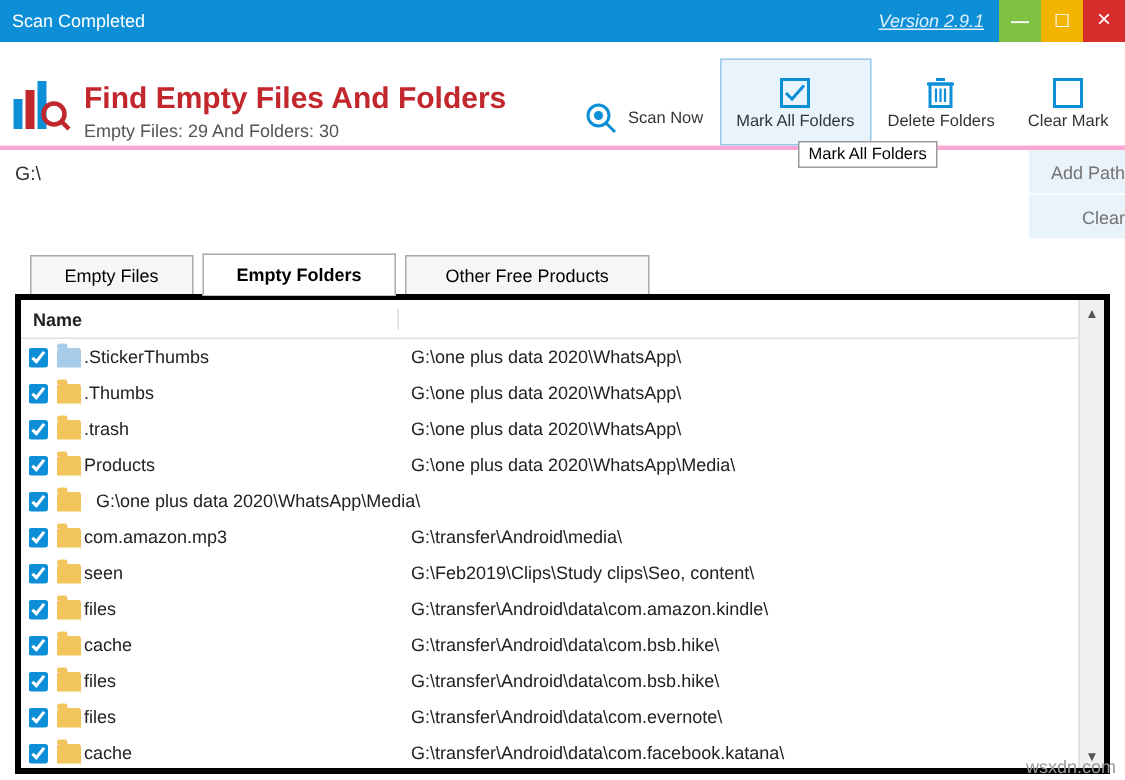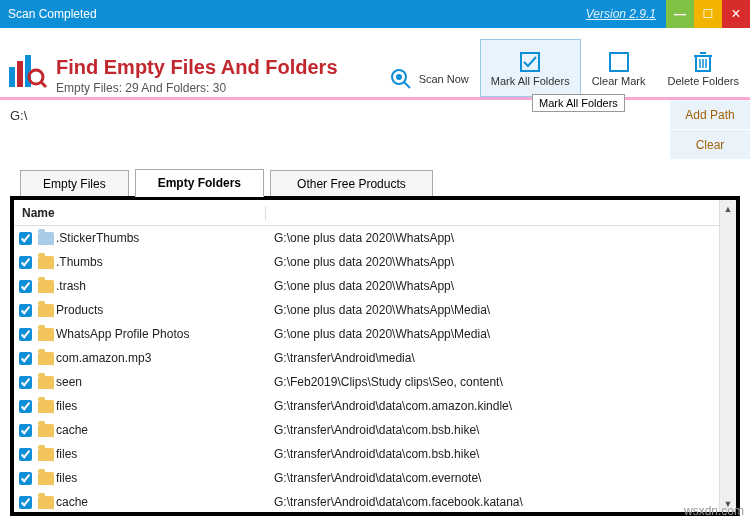--- a/index.html
+++ b/index.html
@@ -24,21 +24,21 @@
 .tbtn { display: flex; flex-direction: column; align-items: center; justify-content: center; padding: 4px 10px; min-width: 70px; height: 58px; font-size: 11px; color: #333; cursor: pointer; border: 1px solid transparent; }
 .tbtn .ic { height: 26px; display: flex; align-items: center; justify-content: center; color: #0d8fd8; }
 .tbtn.highlight { background: #e8f3fb; border: 1px solid #99c9e8; }
 .scannow { flex-direction: row; gap: 6px; height: auto; margin-top: 14px; min-width: auto; }
 
 .tooltip { position: absolute; top: 66px; left: 532px; background: #fff; border: 1px solid #999; padding: 2px 6px; font-size: 11px; z-index: 50; }
 
 .midrow { display: flex; }
 .pathbar { flex: 1; padding: 8px 10px; font-size: 13px; color: #333; }
 .sidebtns { display: flex; flex-direction: column; }
-.sidebtn { width: 80px; height: 30px; background: #eaf3fa; display: flex; align-items: center; justify-content: center; font-size: 12px; color: #a16207; border-bottom: 1px solid #fff; }
+.sidebtn { width: 64px; height: 30px; background: #eaf3fa; display: flex; align-items: center; justify-content: flex-end; font-size: 12px; color: #737373; border-bottom: 1px solid #fff; }
 
 .tabs { display: flex; align-items: flex-end; padding: 8px 10px 0 20px; gap: 6px; }
 .tab { padding: 6px 22px; border: 1px solid #aaa; background: #f6f6f6; font-size: 12px; border-bottom: none; position: relative; top: 1px; }
 .tab.active { background: #fff; font-weight: bold; border-bottom: 1px solid #fff; z-index: 2; }
 .tab.other { padding: 6px 26px; }
 
 .tablewrap { margin: 0 10px 10px 10px; border: 4px solid #000000; height: 320px; position: relative; display: flex; }
 .tablecontent { flex: 1; overflow: hidden; }
 .thead { display: flex; background: #fff; border-bottom: 1px solid #ddd; height: 26px; align-items: center; font-size: 12px; color: #222; font-weight: 600; }
 .thead .cname { width: 252px; padding-left: 8px; border-right: 1px solid #ddd; }
@@ -105,39 +105,39 @@
       <svg width="22" height="22" viewBox="0 0 22 22">
           <rect x="2" y="2" width="18" height="18" fill="none" stroke="#0d8fd8" stroke-width="2"></rect>
           <path d="M5 11 L9 15 L17 6" fill="none" stroke="#0d8fd8" stroke-width="2"></path>
         </svg>
     </span>
     <span>Mark All Folders</span>
   </div>
 
   <div class="tbtn">
     <span class="ic">
-      <svg width="22" height="22" viewBox="0 0 22 22">
-          <rect x="2" y="2" width="18" height="18" fill="none" stroke="#0d8fd8" stroke-width="2"></rect>
-        </svg>
-    </span>
-    <span>Clear Mark</span>
-  </div>
-
-  <div class="tbtn">
-    <span class="ic">
       <svg width="20" height="22" viewBox="0 0 20 22">
           <rect x="3" y="5" width="14" height="15" fill="none" stroke="#0d8fd8" stroke-width="2"></rect>
           <line x1="1" y1="5" x2="19" y2="5" stroke="#0d8fd8" stroke-width="2"></line>
           <line x1="7" y1="2" x2="13" y2="2" stroke="#0d8fd8" stroke-width="2"></line>
           <line x1="7" y1="8" x2="7" y2="17" stroke="#0d8fd8" stroke-width="1.5"></line>
           <line x1="10" y1="8" x2="10" y2="17" stroke="#0d8fd8" stroke-width="1.5"></line>
           <line x1="13" y1="8" x2="13" y2="17" stroke="#0d8fd8" stroke-width="1.5"></line>
         </svg>
     </span>
     <span>Delete Folders</span>
+  </div>
+
+  <div class="tbtn">
+    <span class="ic">
+      <svg width="22" height="22" viewBox="0 0 22 22">
+          <rect x="2" y="2" width="18" height="18" fill="none" stroke="#0d8fd8" stroke-width="2"></rect>
+        </svg>
+    </span>
+    <span>Clear Mark</span>
   </div>
 
   <div class="tooltip">Mark All Folders</div>
 </div>
 
 <div class="midrow">
   <div class="pathbar">G:\</div>
   <div class="sidebtns">
     <div class="sidebtn">
         <span>Add Path</span>
@@ -200,21 +200,20 @@
           <div class="nm">Products</div>
           <div class="pt">G:\one plus data 2020\WhatsApp\Media\</div>
         </div>
         <div class="row">
           <div class="ck">
             <input type="checkbox" checked="" style="">
           </div>
           <div class="fi">
             <div class="folder-ic"></div>
           </div>
-          <div class="nm">WhatsApp Profile Photos</div>
           <div class="pt">G:\one plus data 2020\WhatsApp\Media\</div>
         </div>
         <div class="row">
           <div class="ck">
             <input type="checkbox" checked="" style="">
           </div>
           <div class="fi">
             <div class="folder-ic"></div>
           </div>
           <div class="nm">com.amazon.mp3</div>

